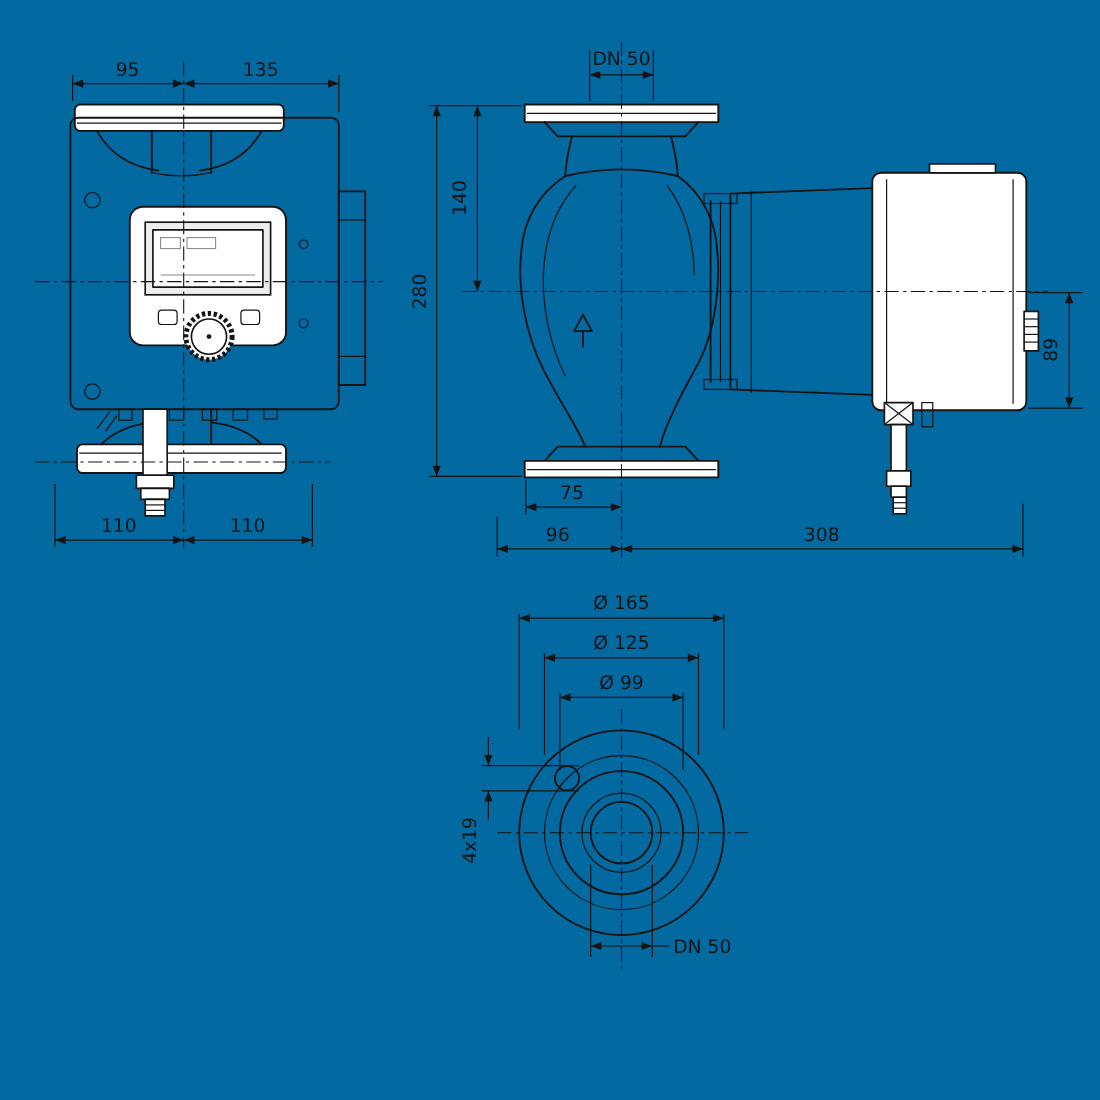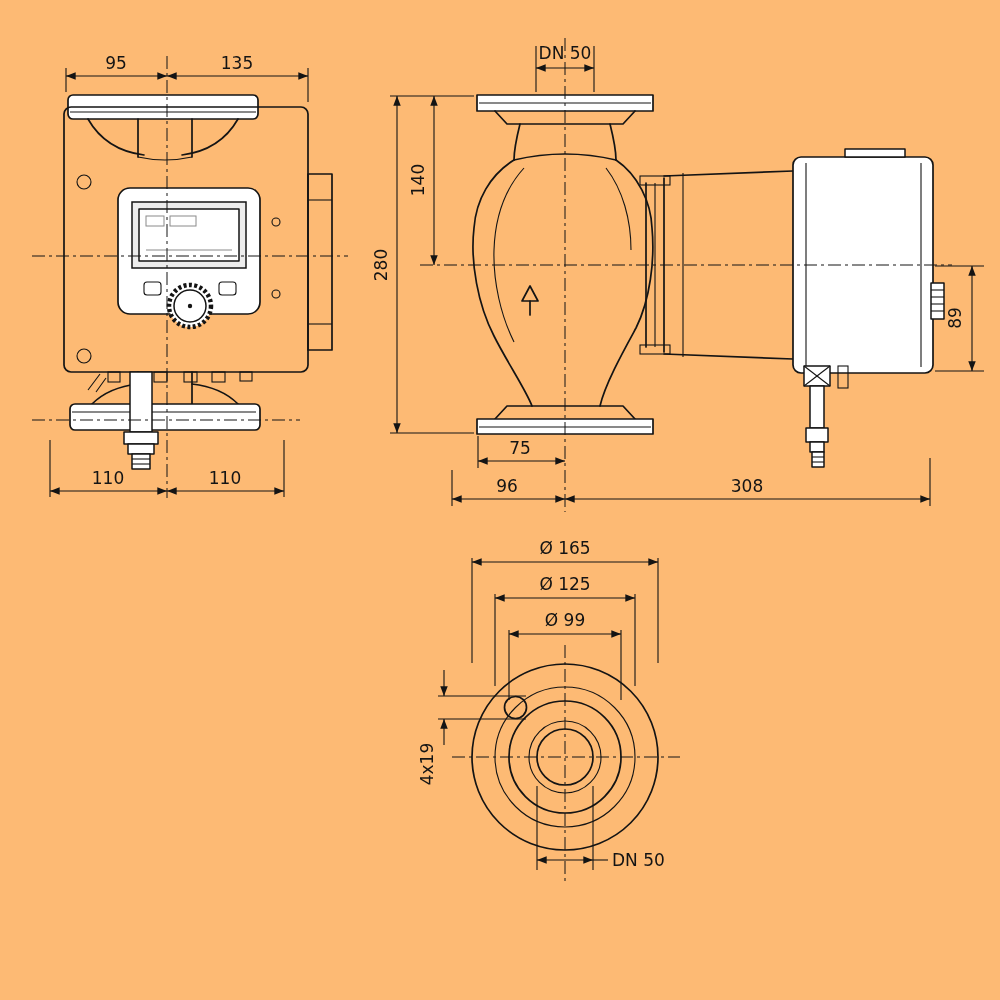--- a/index.html
+++ b/index.html
@@ -1,16 +1,16 @@
 <!DOCTYPE html>
 <html><head>
 <meta charset="utf-8">
 <style>
   html,body{margin:0;padding:0;background:#fff;}
-  .page{width:1000px;height:1000px;background:#fdba74;position:relative;overflow:hidden;}
+  .page{width:1000px;height:1000px;background:#0369a1;position:relative;overflow:hidden;}
   svg{display:block;}
   .s  {fill:none;stroke:#141414;stroke-width:1.7;stroke-linejoin:round;stroke-linecap:round;}
   .swt{fill:#fff;stroke:#141414;stroke-width:1.5;stroke-linejoin:round;}
   .sw {fill:#fff;stroke:#141414;stroke-width:1.7;stroke-linejoin:round;}
   .st {fill:none;stroke:#141414;stroke-width:1.1;}
   .lt {fill:none;stroke:#8a8a8a;stroke-width:1;}
   .lcd{fill:#ededed;stroke:#141414;stroke-width:1.5;}
   .teeth{fill:#fff;stroke:#141414;stroke-width:4.5;stroke-dasharray:3 2.4;}
   .cl {fill:none;stroke:#141414;stroke-width:1;stroke-dasharray:13 4 3 4;}
   .dm {fill:none;stroke:#141414;stroke-width:1.1;}

